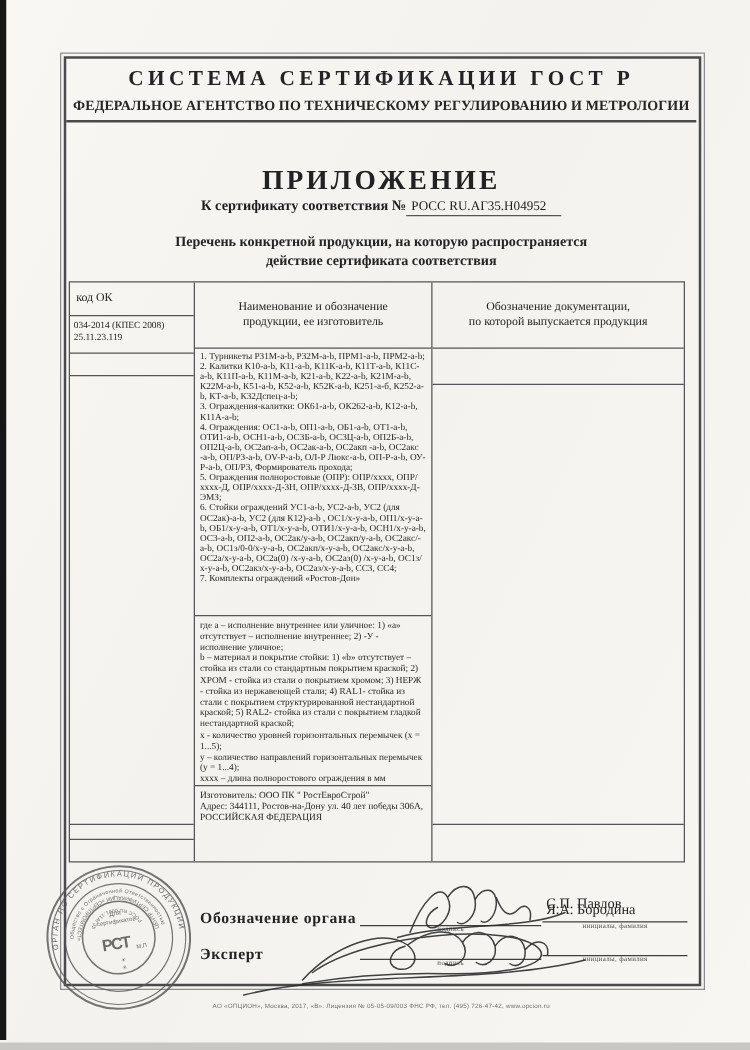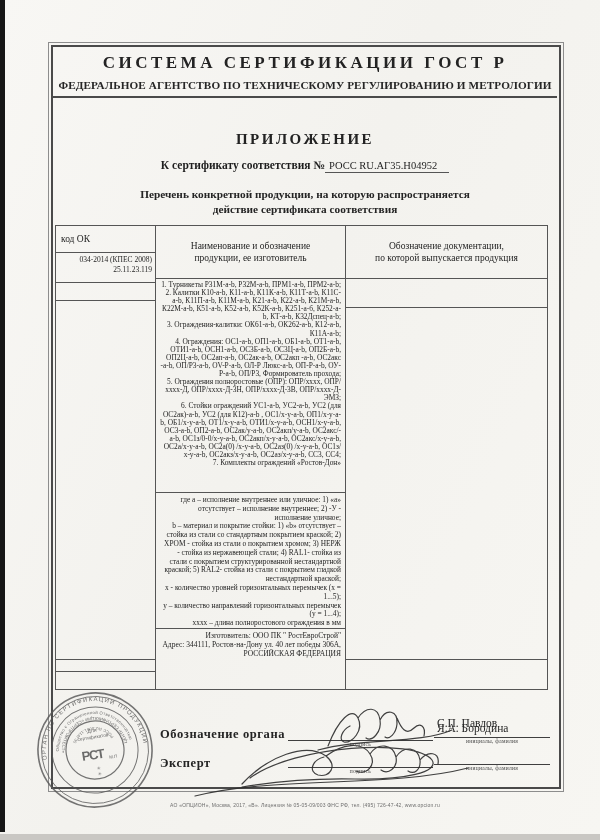--- a/index.html
+++ b/index.html
@@ -28,37 +28,37 @@
   .hdr-title { left:48px; top:53px; width:514px; text-align:center;
     font-size:17px; font-weight:bold; letter-spacing:3.5px; color:#232323; }
   .hdr-sub { left:48px; top:79px; width:514px; text-align:center;
     font-size:11.2px; font-weight:bold; letter-spacing:0.1px; color:#262626; }
   .hdr-rule { left:53px; top:96px; width:504px; border-top:2px solid #4a4a4a; }
 
   .blank-number { left:300px; top:106px; width:247px; text-align:right;
     font-family:"DejaVu Sans Mono", monospace; font-size:18px; letter-spacing:1.5px; color:#2d2d2d; }
 
   .doc-title { left:48px; top:131px; width:514px; text-align:center;
-    font-size:15px; font-weight:bold; letter-spacing:2.5px; color:#222; }
+    font-size:22px; font-weight:bold; letter-spacing:2.5px; color:#222; }
 
   .cert-line { left:48px; top:159px; width:514px; text-align:center; font-size:11.5px; font-weight:bold; }
   .cert-num { font-weight:normal; font-size:10.5px; border-bottom:1px solid #555;
     padding:0 12px 1px 4px; display:inline-block; }
 
   .purpose { left:48px; top:187px; width:514px; text-align:center;
     font-size:11.3px; font-weight:bold; line-height:14.5px; color:#242424; }
 
   
   .tbl { left:55px; top:225px; width:493px; height:465px; display:flex;
     border:1px solid #555; box-sizing:border-box; }
   .tcol { display:flex; flex-direction:column; box-sizing:border-box; min-width:0; }
   .c1 { width:100px; border-right:1px solid #555; }
   .c2 { width:190px; border-right:1px solid #555; }
   .c3 { flex:1; }
-  .cell { box-sizing:border-box; border-bottom:1px solid #555; overflow:hidden;text-align:right; }
+  .cell { box-sizing:border-box; border-bottom:1px solid #555; overflow:hidden; }
   .nb { border-bottom:none; }
   .fill { flex:1; }
   .hcell { display:flex; align-items:center; justify-content:center; text-align:center;
     font-size:9.5px; line-height:12.5px; }
   .kcell { display:flex; align-items:center; padding-left:5px; font-size:9.5px; }
   .codes { font-size:7.5px; line-height:9.8px; padding:2px 3px; }
   .ptitle { font-size:7.6px; line-height:10px; padding:2px 4px; }
   .plist { font-size:7.4px; line-height:8.1px; padding:2px 4px 0; }
   .legend { font-size:7.4px; line-height:8.8px; padding:3px 4px 0; }
   .manu { font-size:7.5px; line-height:9.2px; padding:2px 4px 0; }

